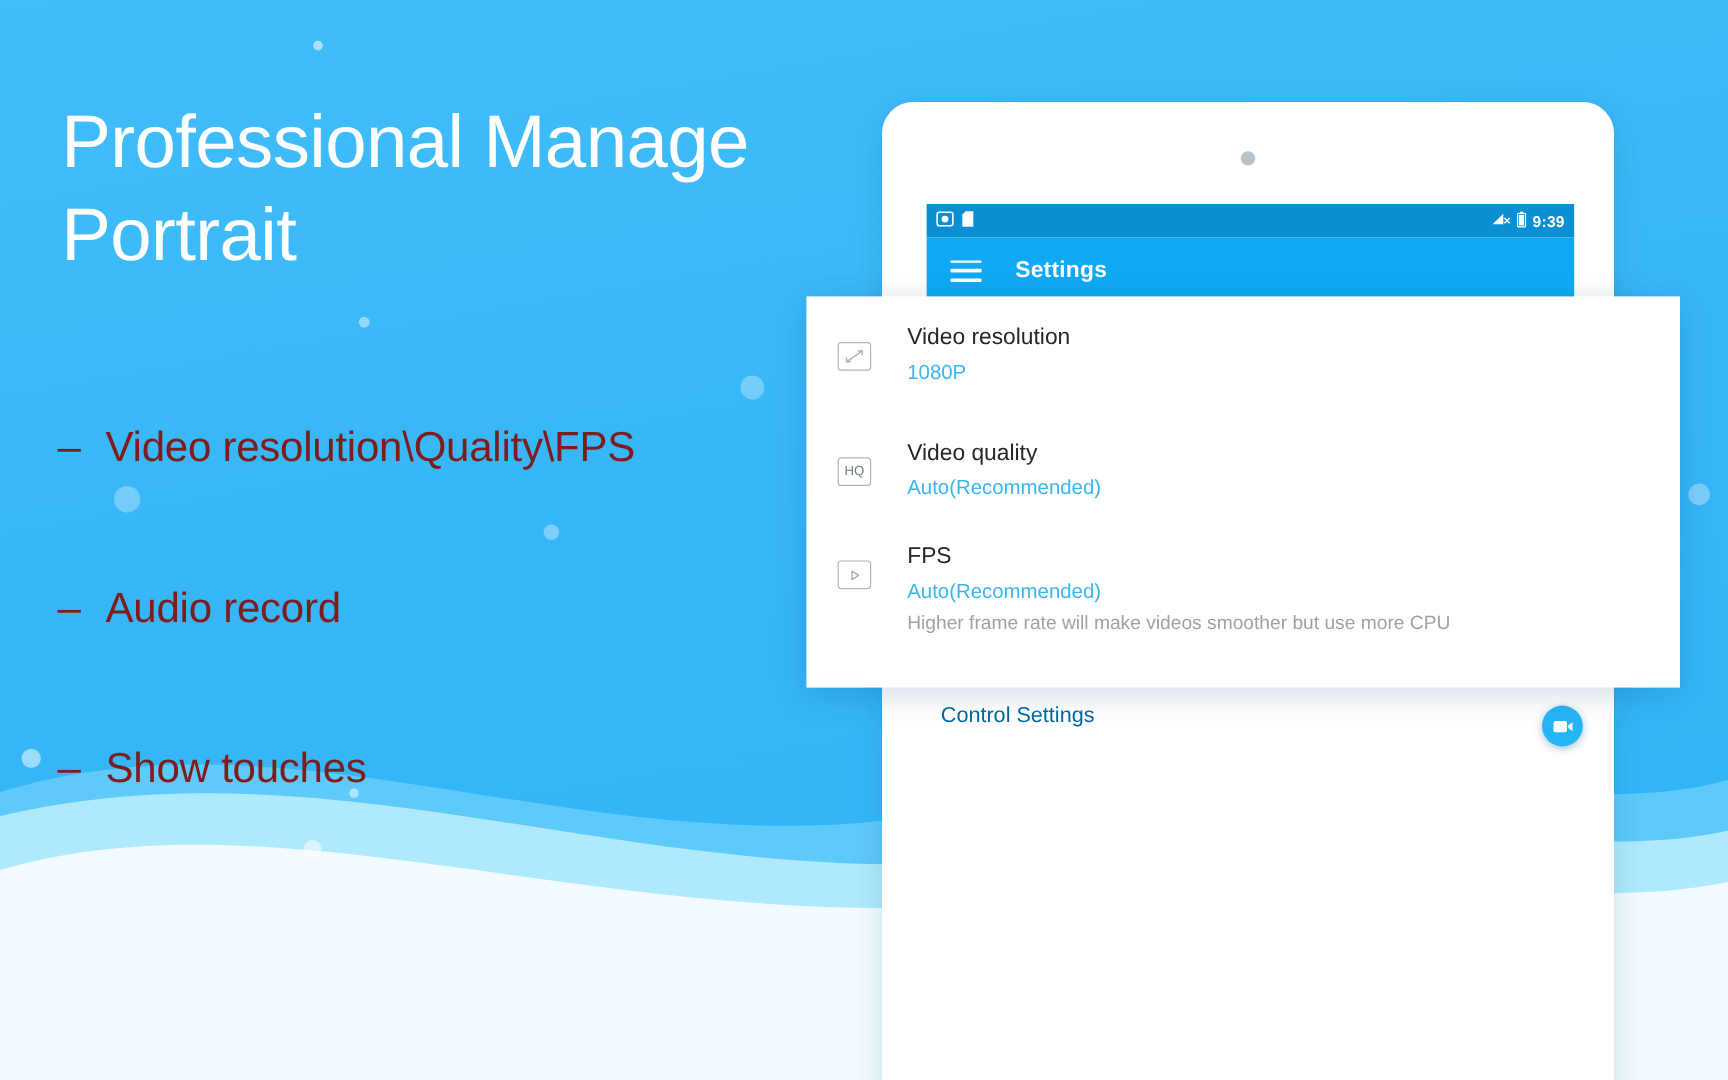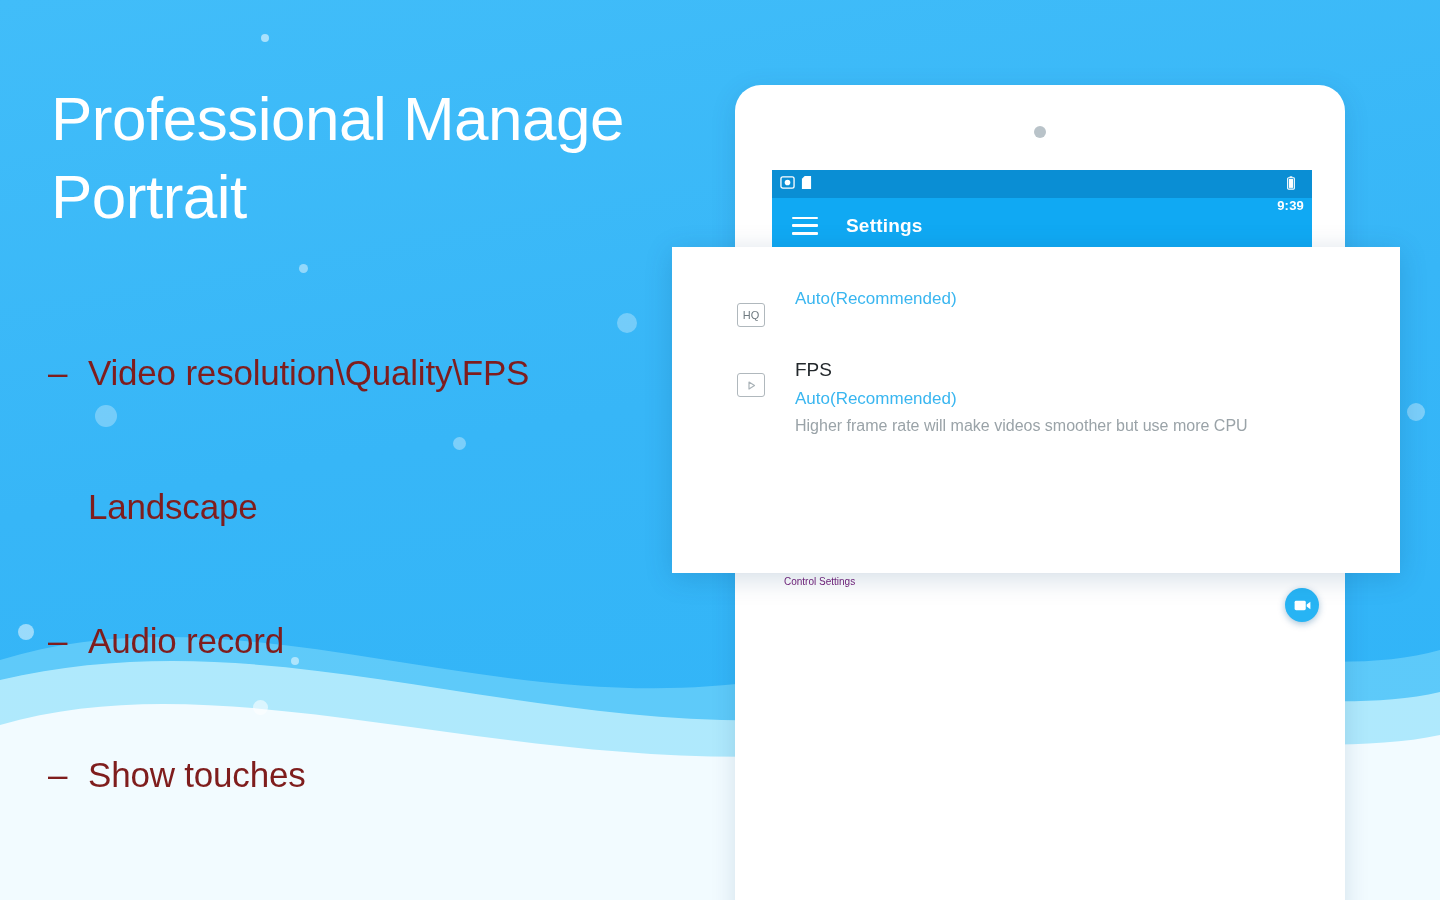--- a/index.html
+++ b/index.html
@@ -42,39 +42,39 @@
   }
   #camera-dot{position:absolute;left:1034px;top:126px;width:12px;height:12px;
               border-radius:50%;background:#b9c3c9;}
 
   #screen{position:absolute;left:772px;top:170px;width:540px;height:775px;
           background:#ffffff;overflow:hidden;}
 
   #statusbar{height:28px;background:#0a8ed4;display:flex;align-items:center;
              padding:0 8px;color:#ffffff;font-size:12px;}
   #statusbar .left{display:flex;align-items:center;gap:6px;}
-  #statusbar .right{margin-left:auto;display:flex;align-items:center;gap:5px;flex-direction:column;}
+  #statusbar .right{margin-left:auto;display:flex;align-items:center;gap:5px;}
   #clock{font-size:13px;font-weight:bold;letter-spacing:.2px;}
 
   #appbar{height:55px;background:#10a9f3;display:flex;align-items:center;
           padding-left:20px;color:#ffffff;}
   #hamburger{width:26px;height:18px;display:flex;flex-direction:column;
              justify-content:space-between;margin-right:28px;}
   #hamburger span{display:block;height:2.6px;background:#ffffff;border-radius:1px;}
   #appbar-title{font-size:19px;font-weight:bold;letter-spacing:.2px;}
 
   #screen-body{position:relative;background:#ffffff;height:692px;}
 
   .partial-row{display:flex;align-items:center;padding:2px 0 0 10px;height:26px;}
   .partial-icon{width:36px;display:flex;justify-content:center;}
   .partial-icon .bar{width:18px;height:2px;background:#9aa3a8;display:block;}
   .partial-val{color:#34b5f0;font-size:15px;margin-left:10px;}
 
   .divider{height:1px;background:#eceff1;margin:16px 0 0 0;}
-  .section-label{color:#701a75;font-size:10px;padding:18px 0 6px 12px;}
+  .section-label{color:#0369a1;font-size:18px;padding:18px 0 6px 12px;}
 
   .row{display:flex;align-items:flex-start;padding:10px 14px 10px 12px;position:relative;}
   .row .ico{width:40px;flex:0 0 40px;display:flex;justify-content:center;
             align-items:center;padding-top:14px;color:#7b868c;}
   .row .txt{flex:1;}
   .row .title{color:#2b3034;font-size:17px;line-height:24px;}
   .row .value{color:#34b5f0;font-size:14px;line-height:22px;}
   .row .hint{color:#9aa3a8;font-size:13.5px;line-height:20px;}
 
   .toggle{position:absolute;right:16px;top:20px;width:34px;height:14px;
@@ -87,21 +87,21 @@
        border-radius:50%;background:#27b4f4;display:flex;align-items:center;
        justify-content:center;box-shadow:0 2px 7px rgba(0,80,140,.35);}
 
   
   #overlay-card{
     position:absolute;left:672px;top:247px;width:728px;height:326px;
     background:#ffffff;box-shadow:0 5px 26px rgba(0,60,110,.18);
   }
   .ov-row{display:flex;align-items:flex-start;padding:0 0 0 26px;}
   .ov-ico{width:58px;flex:0 0 58px;display:flex;justify-content:flex-start;
-          align-items:center;padding-top:18px;color:#9aa3a8;margin-left:39px;}
+          align-items:center;padding-top:18px;color:#9aa3a8;}
   .ov-txt{flex:1;padding-right:20px;}
   .ov-title{color:#23282c;font-size:19px;line-height:30px;}
   .ov-value{color:#39b6f0;font-size:17px;line-height:28px;}
   .ov-hint{color:#9aa3a8;font-size:16px;line-height:26px;}
 
   .sq{border:1.6px solid #b0b8bd;border-radius:3px;display:flex;
       align-items:center;justify-content:center;}
 </style>
 </head>
 <body>
@@ -128,23 +128,20 @@
   <div class="dot" style="left:1407px;top:403px;width:18px;height:18px;opacity:.35;"></div>
 </div>
 
 <div id="headline">Professional Manage
 Portrait</div>
 
 <div id="bullets">
   <div class="bullet">
     <span class="dash">–</span><span>Video resolution\Quality\FPS</span>
   </div>
-  <div class="bullet cont">
-    <span>Landscape</span>
-  </div>
   <div class="bullet">
     <span class="dash">–</span><span>Audio record</span>
   </div>
   <div class="bullet">
     <span class="dash">–</span><span>Show touches</span>
   </div>
 
 </div>
 
 <div id="phone"></div>
@@ -258,26 +255,42 @@
 
 <div id="fab">
   <svg width="17" height="13" viewBox="0 0 18 14">
     <rect x="0.5" y="2" width="12" height="10" rx="1.6" fill="#ffffff"></rect>
     <path d="M13.5,6 L17.5,3 L17.5,11 L13.5,8 Z" fill="#ffffff"></path>
   </svg>
 </div>
 
 <div id="overlay-card">
 
+  <div class="ov-row" style="padding-top:20px;">
+    <div class="ov-ico">
+      <span class="sq" style="width:26px;height:22px;">
+        <svg width="18" height="14" viewBox="0 0 18 14">
+          <path d="M2.5,11.5 L15.5,2.5" stroke="#a9b2b7" stroke-width="1.2"></path>
+          <path d="M2.5,8 L2.5,11.5 L6,11.5" stroke="#a9b2b7" stroke-width="1.2" fill="none"></path>
+          <path d="M15.5,6 L15.5,2.5 L12,2.5" stroke="#a9b2b7" stroke-width="1.2" fill="none"></path>
+        </svg>
+      </span>
+    </div>
+    <div class="ov-txt">
+      <div class="ov-title">Video resolution</div>
+      <div class="ov-value">1080P</div>
+    </div>
+  </div>
 
   <div class="ov-row" style="padding-top:38px;">
     <div class="ov-ico">
       <span class="sq" style="width:26px;height:22px;font-size:11px;color:#6f7a80;">HQ</span>
     </div>
     <div class="ov-txt">
+      <div class="ov-title">Video quality</div>
       <div class="ov-value">Auto(Recommended)</div>
     </div>
   </div>
 
   <div class="ov-row" style="padding-top:28px;">
     <div class="ov-ico">
       <span class="sq" style="width:26px;height:22px;">
         <svg width="11" height="11" viewBox="0 0 11 11">
           <path d="M3,2 L8.5,5.5 L3,9 Z" fill="none" stroke="#a9b2b7" stroke-width="1.2" stroke-linejoin="round"></path>
         </svg>

